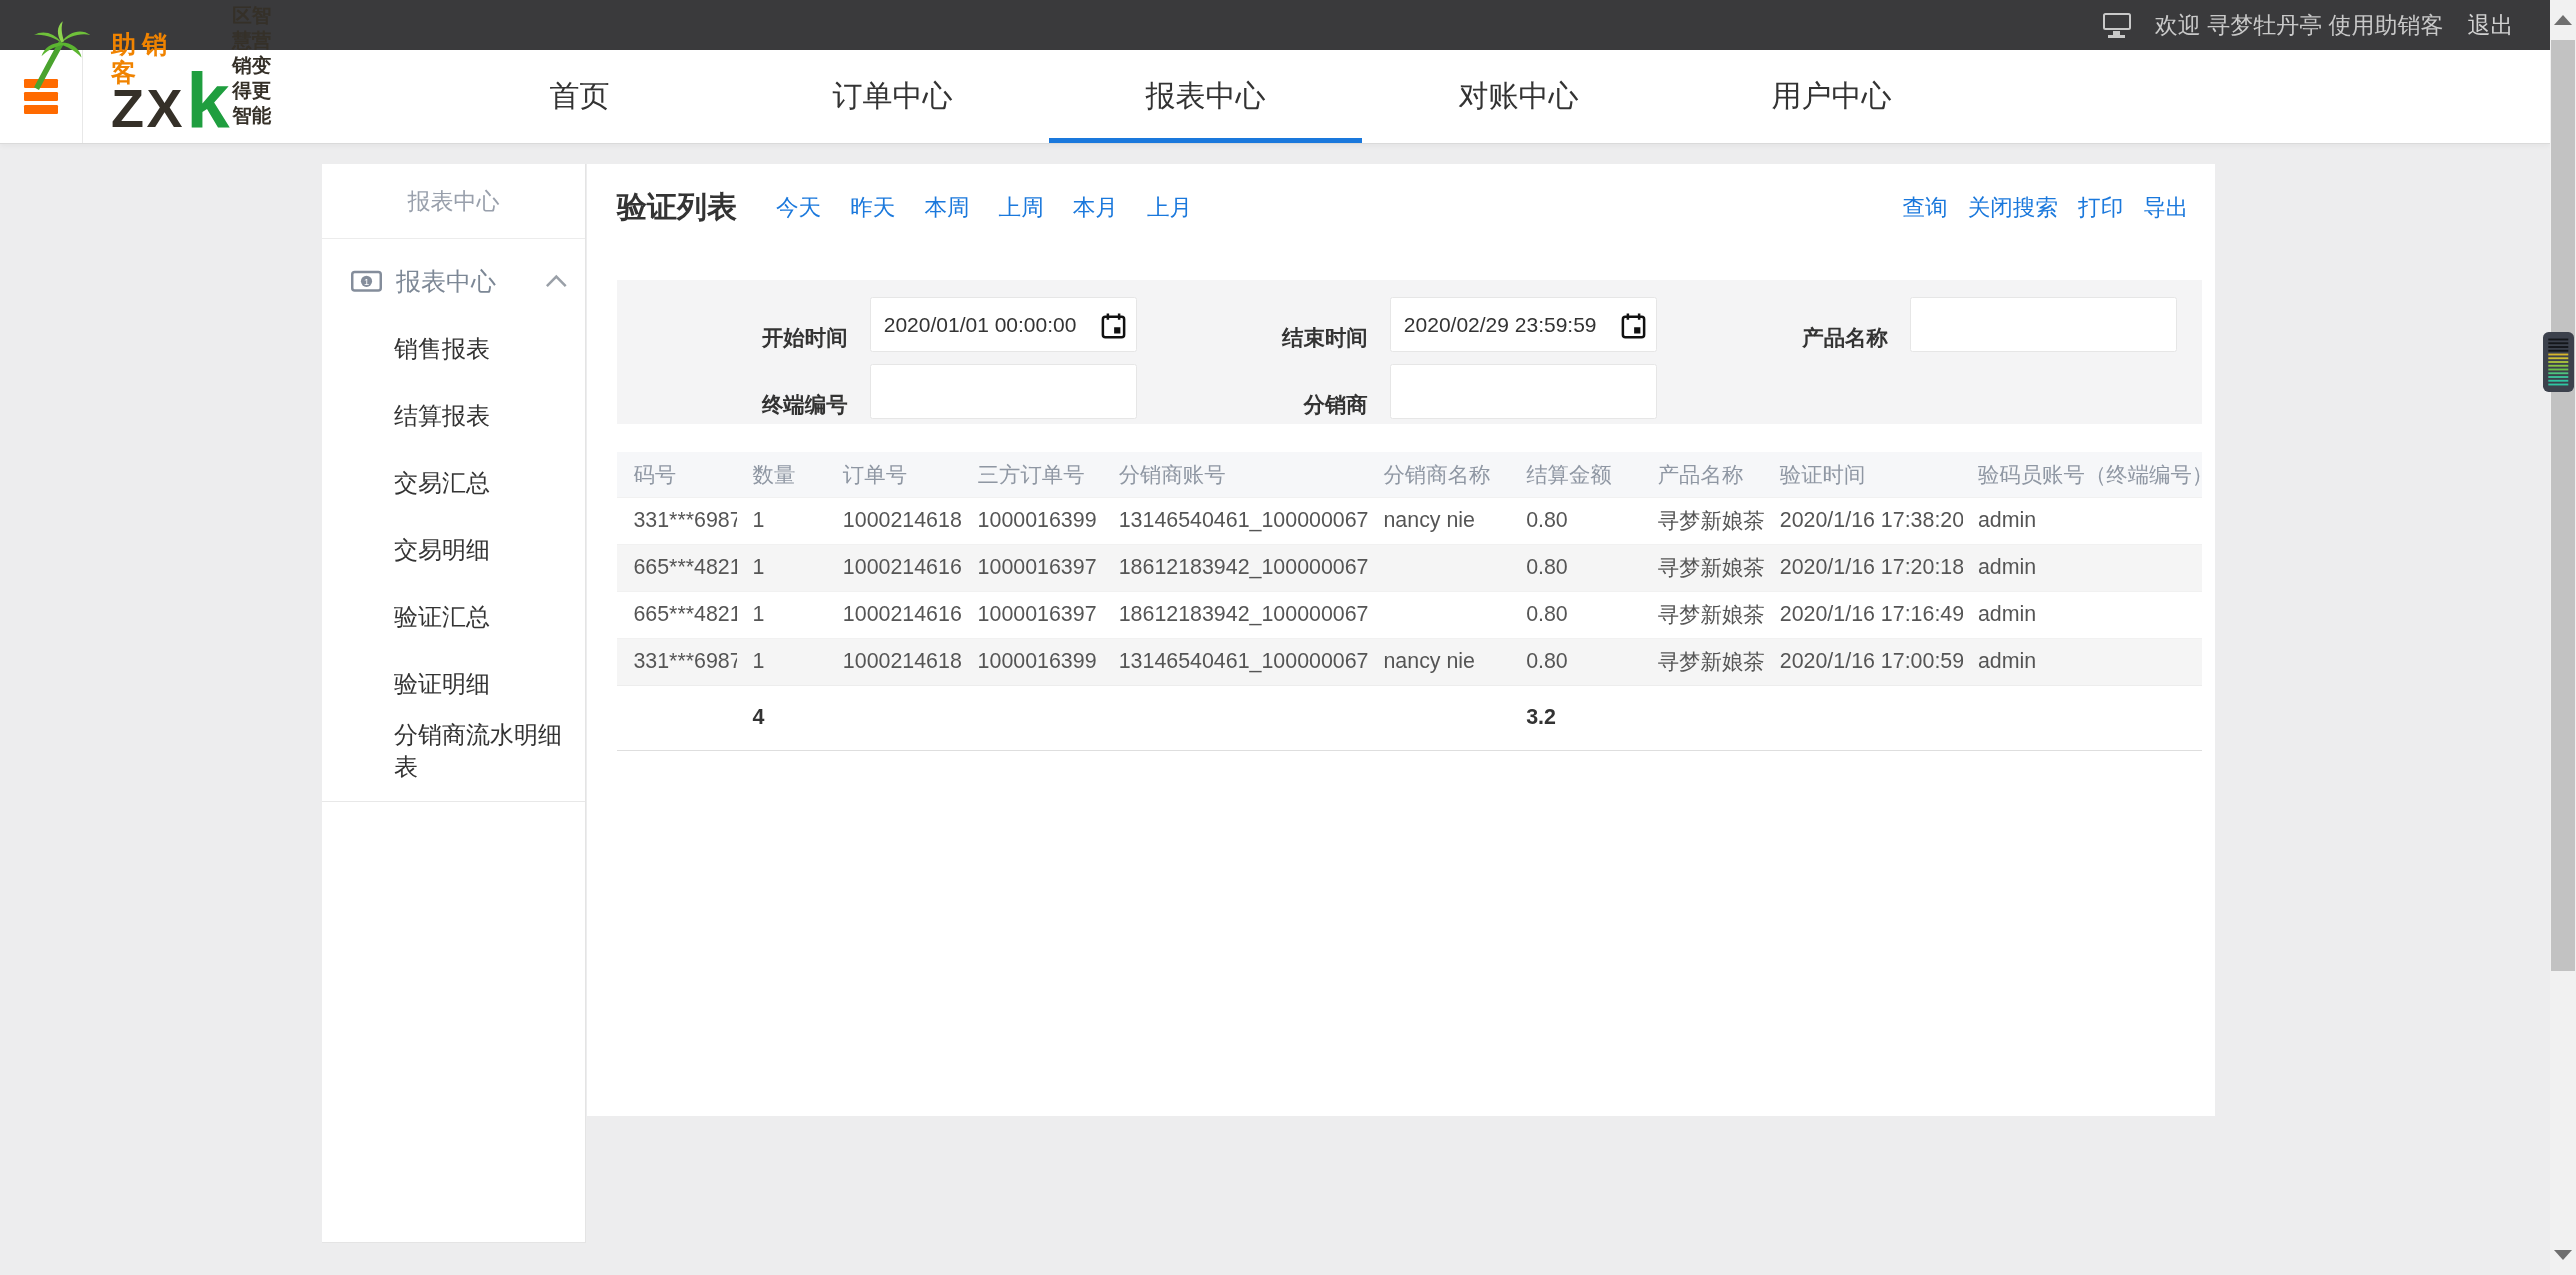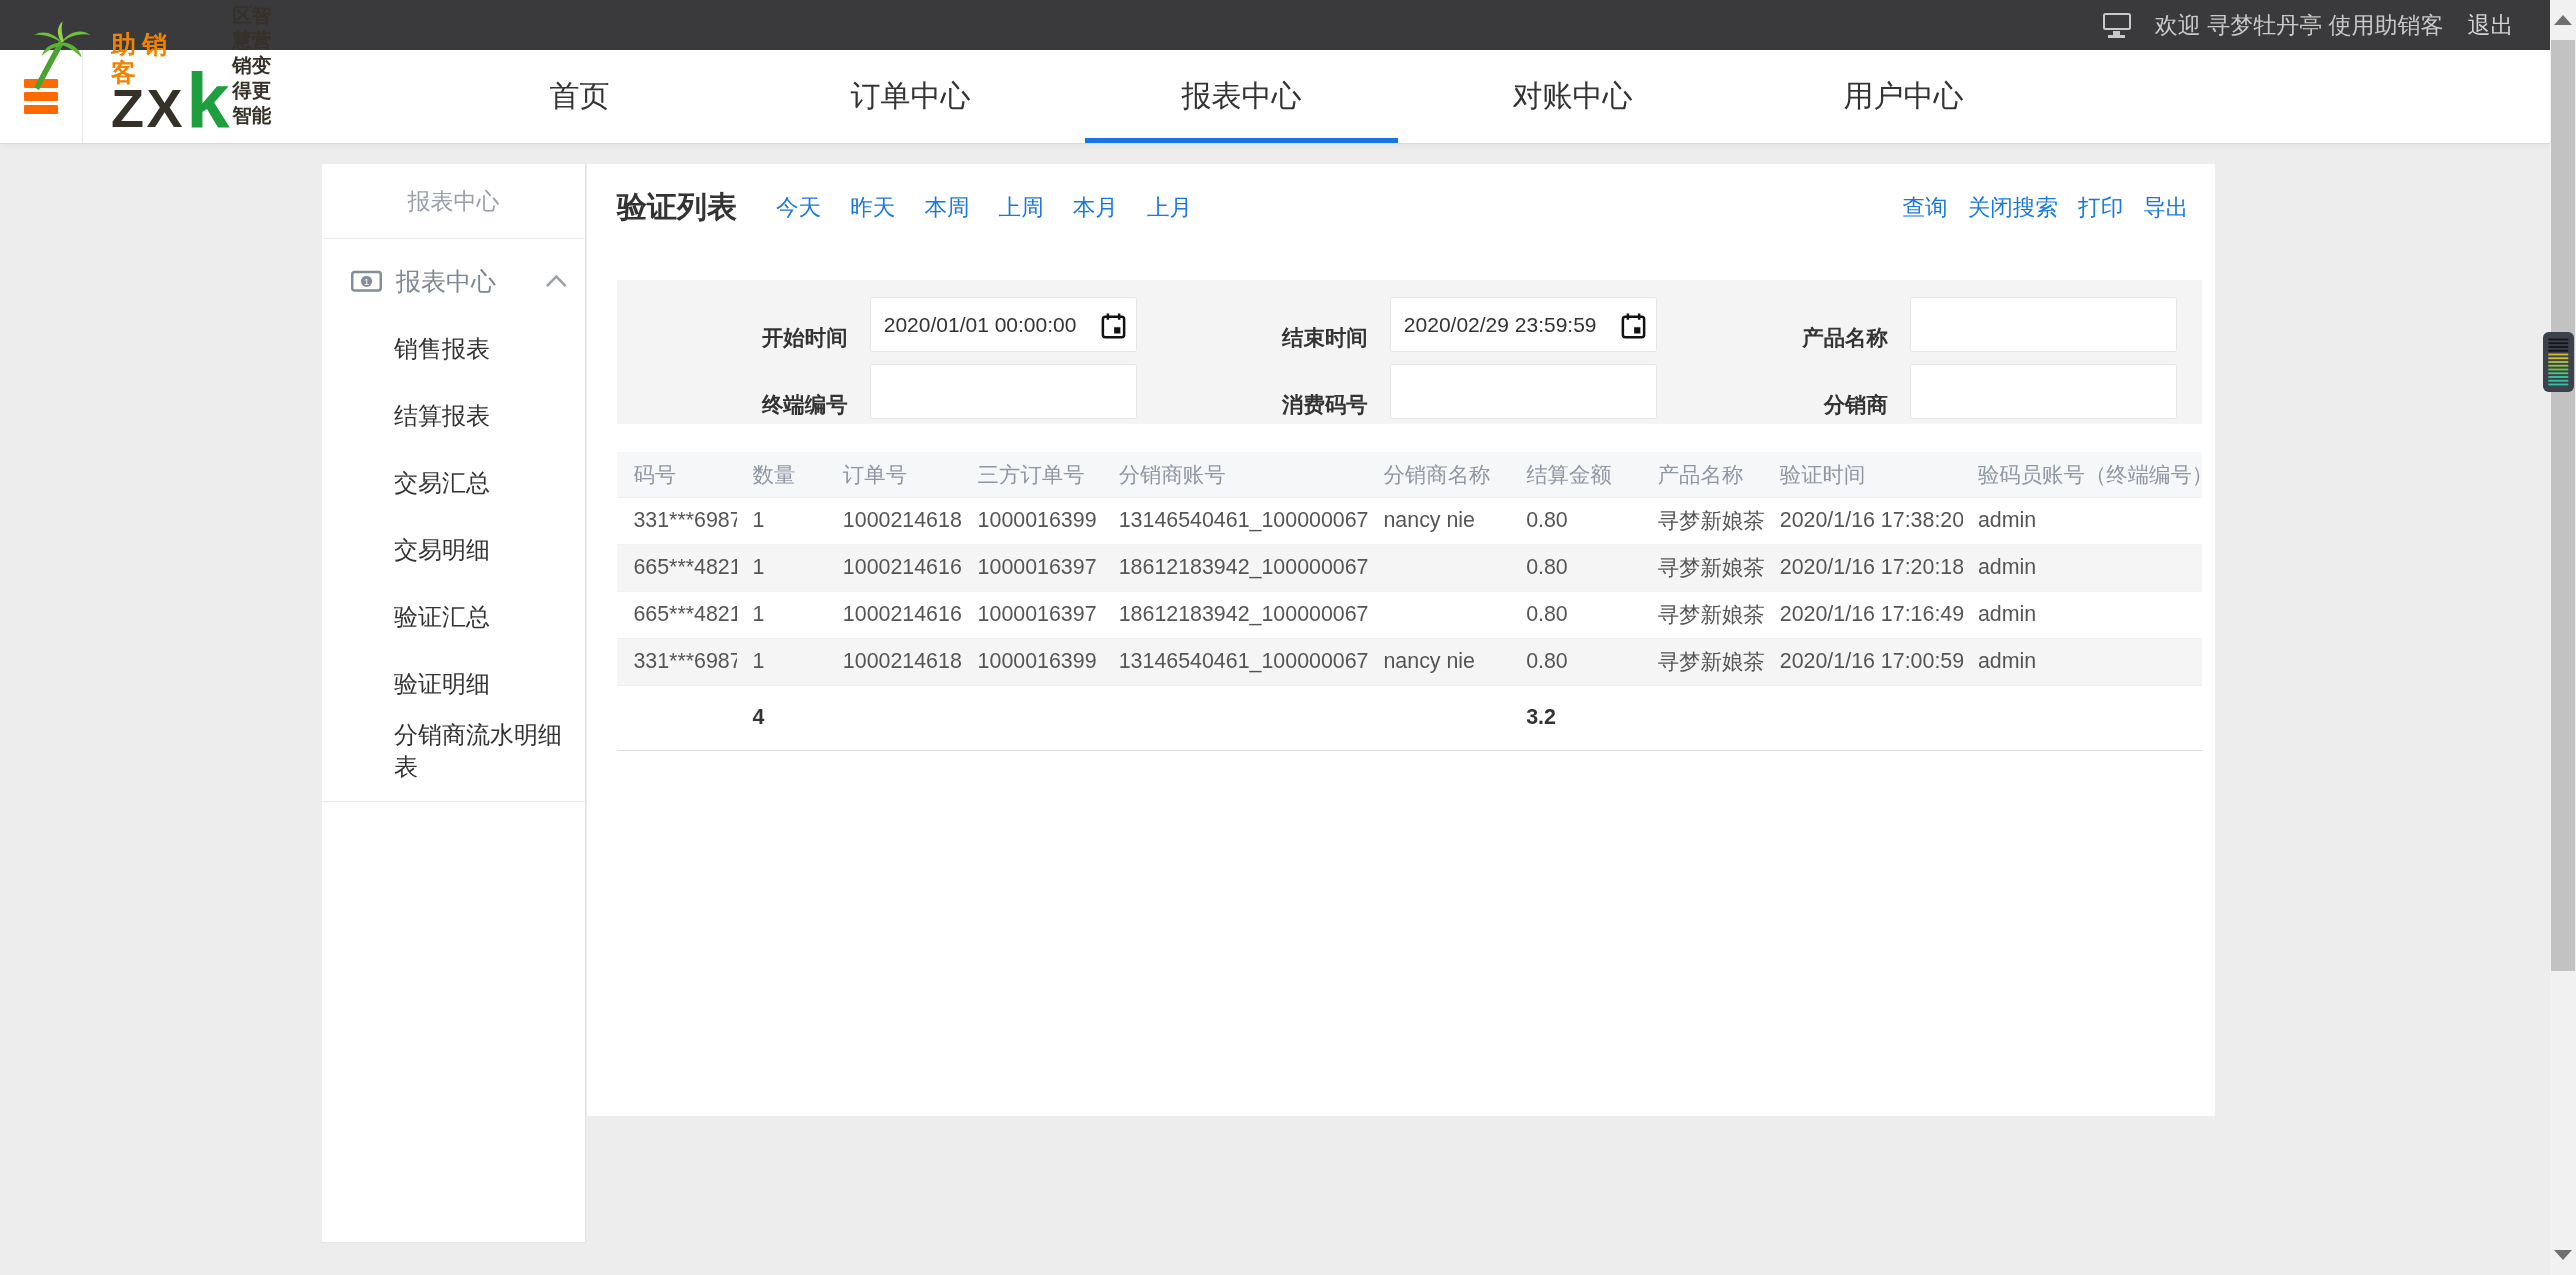--- a/index.html
+++ b/index.html
@@ -32,21 +32,21 @@
   .burger i { display:block; width:34px; height:9.4px; background:#ff6a00; border-radius:1.3px; margin:3.8px 0; }
   .logo { width:340px; display:flex; align-items:flex-end; padding:11.3px 0 12.6px 28px; cursor:default; }
   .logo-col { display:flex; flex-direction:column; align-items:flex-start; }
   .logo-cn { color:#f08300; font-size:25px; font-weight:700; letter-spacing:6.3px; line-height:28px; }
   .logo-zx { color:#353028; font-size:54px; font-weight:900; letter-spacing:2.5px; line-height:44px; }
   .logo-k  { color:#1f9e3f; font-size:78px; font-weight:900; line-height:58px; margin:0 2.5px 0 1.3px; position:relative; }
   .palm { position:absolute; top:-29px; left:24px; }
   .logo-tag { display:flex; flex-direction:row; justify-content:flex-end; padding-bottom:2.5px; }
   .logo-tag .t1 { font-size:19.5px; font-weight:700; color:#353028; line-height:25px; }
   .logo-tag .t2 { font-size:19px; font-weight:700; font-style:italic; color:#353028; line-height:26.4px; }
-  .tabs { flex:1; display:flex;gap:18px; }
+  .tabs { flex:1; display:flex; }
   .tab { width:313px; display:flex; align-items:center; justify-content:center; font-size:30px; color:#333; cursor:pointer; }
   .tab.active { border-bottom:5px solid #1a78dc; padding-top:5px; }
   .nav-spacer { width:277px; }
 
   
   .sidebar {
     position:absolute; left:322px; top:164px; width:264px; height:1079px;
     background:#fff; border-right:1.3px solid #e4e4e4; border-bottom:1.3px solid #e4e4e4;
   }
   .sidebar-header {
@@ -228,26 +228,20 @@
         </span>
       </div>
       <div class="form-cell">
         <span class="form-label">产品名称</span>
         <span class="inp">
           <input type="text" style="">
         </span>
       </div>
       <div class="form-cell">
         <span class="form-label">终端编号</span>
-        <span class="inp">
-          <input type="text" style="">
-        </span>
-      </div>
-      <div class="form-cell">
-        <span class="form-label">消费码号</span>
         <span class="inp">
           <input type="text" style="">
         </span>
       </div>
       <div class="form-cell">
         <span class="form-label">分销商</span>
         <span class="inp">
           <input type="text" style="">
         </span>
       </div>

